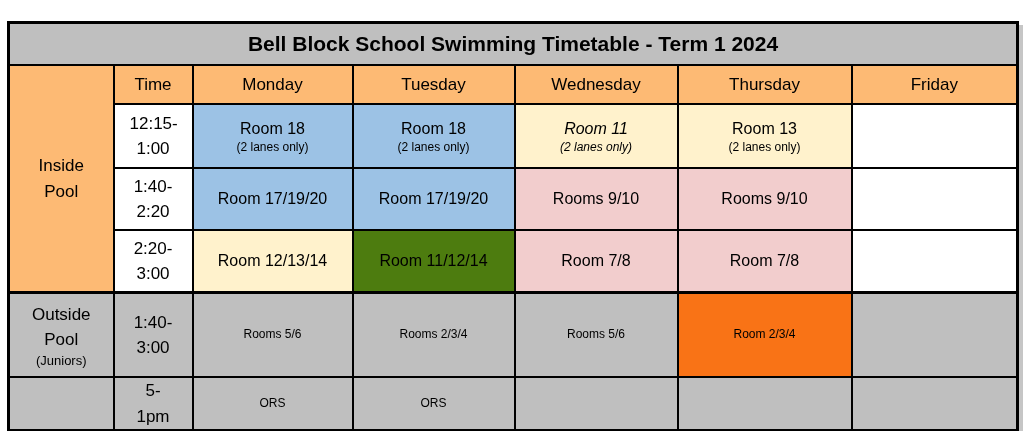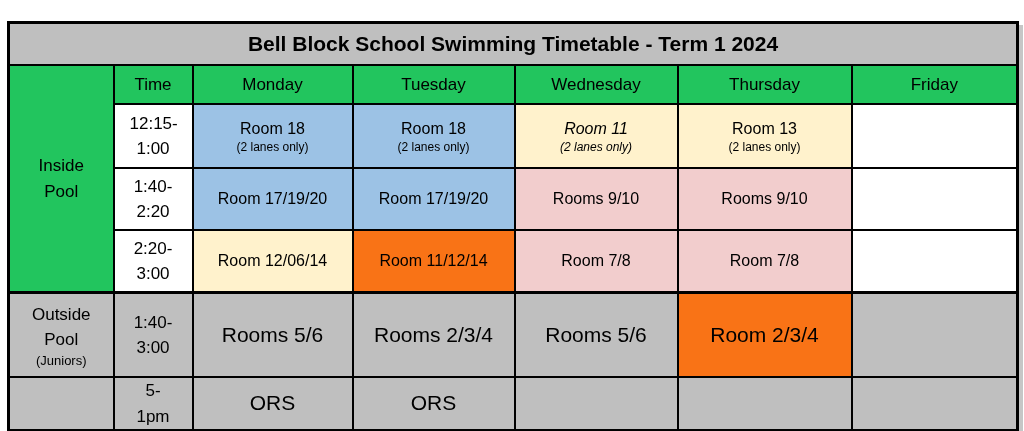--- a/index.html
+++ b/index.html
@@ -33,42 +33,42 @@
   }
   td.title-cell {
     font-size: 21px;
     font-weight: bold;
     height: 40px;
     border-bottom: 3px solid #000000;
   }
   tr.header-row td {
     font-size: 17px;
     height: 37px;
-    background: #22c55e;
+    background: #fdba74;
   }
   td.pool-cell {
     background: #ffffff;
     font-size: 17px;
   }
   .pre-line { white-space: pre-line; }
   td.time-cell {
     font-size: 17px;
     line-height: 1.5;
     background: #ffffff;
   }
   tr.slot-row-1 td { height: 62px; margin-top: 28px; }
   tr.slot-row-2 td { height: 60px; }
   tr.slot-row-3 td { height: 60px; }
   tr.outside-row td { height: 82px; border-top: 3px solid #000000; }
   tr.ors-row td { height: 36px; }
   .room { font-size: 16px; line-height: 1.45; }
   .note { font-size: 12px; line-height: 1.3; }
   .pool-name { font-size: 17px; line-height: 1.5; }
   .pool-sub { font-size: 13px; line-height: 1.2; }
-  tr.outside-row .room, tr.ors-row .room { font-size: 21px; }
+  tr.outside-row .room, tr.ors-row .room { font-size: 12px; }
 </style>
 </head>
 <body>
 
 <div class="timetable-wrap">
   <table class="timetable">
     <colgroup>
       <col style="width:105px">
       <col style="width:79px">
       <col style="width:160px">
@@ -135,23 +135,23 @@
         </td>
         <td style="background-color: rgb(255, 255, 255);">
           <div class="room"></div>
         </td>
       </tr>
 
       <tr class="slot-row-3">
         <td class="time-cell pre-line">2:20-
 3:00</td>
         <td style="background-color: rgb(255, 242, 204);">
-          <div class="room">Room 12/06/14</div>
-        </td>
-        <td style="background-color: #f97316;">
+          <div class="room">Room 12/13/14</div>
+        </td>
+        <td style="background-color: #4d7c0f;">
           <div class="room">Room 11/12/14</div>
         </td>
         <td style="background-color: rgb(242, 205, 205);">
           <div class="room">Room 7/8</div>
         </td>
         <td style="background-color: rgb(242, 205, 205);">
           <div class="room">Room 7/8</div>
         </td>
         <td style="background-color: rgb(255, 255, 255);">
           <div class="room"></div>

